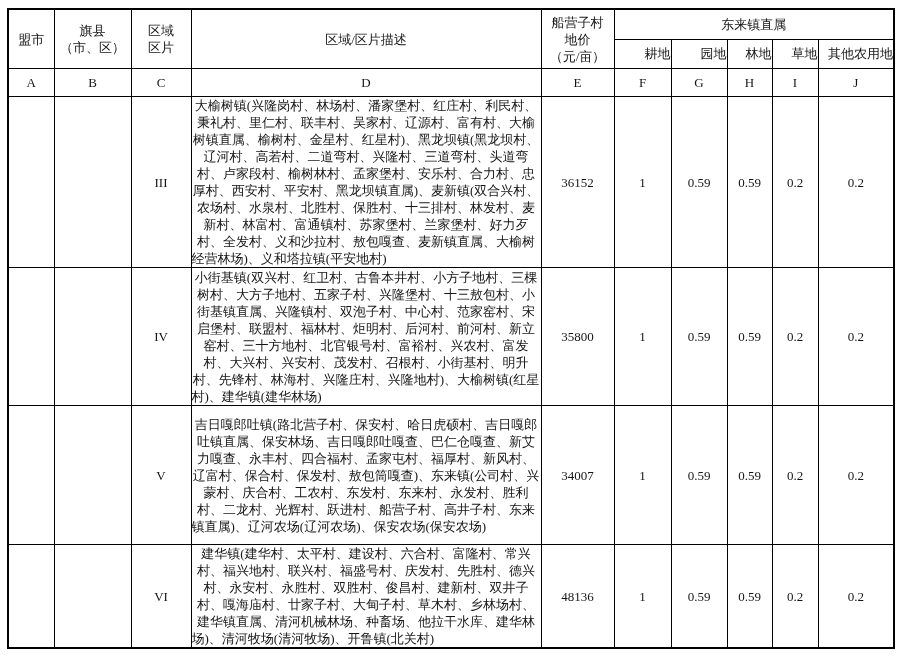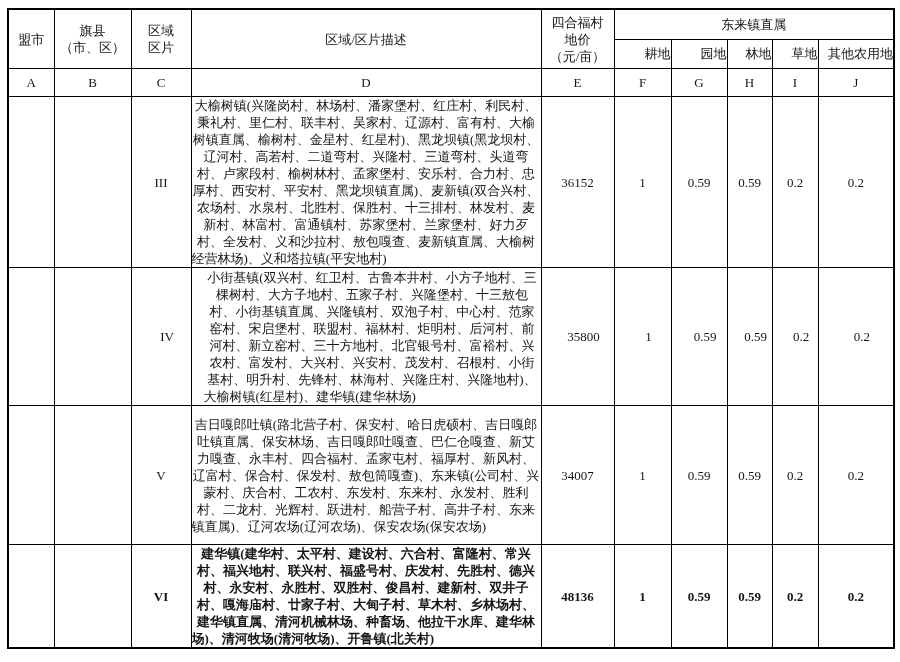--- a/index.html
+++ b/index.html
@@ -46,23 +46,23 @@
   col.c-h { width: 45px; }
   col.c-i { width: 46px; }
   col.c-j { width: 76px; }
 
   tr.hdr-top th { height: 58px; }
   tr.hdr-top th.group-cell { height: 28px; }
   tr.hdr-sub th { height: 28px; text-align: right; }
   tr.hdr-letters td { height: 27px; }
 
   tbody tr.r0 td { height: 169px; text-align: center; }
-  tbody tr.r1 td { height: 137px; padding-left: 12px; }
+  tbody tr.r1 td { height: 137px; }
   tbody tr.r2 td { height: 138px; margin-left: 36px; }
-  tbody tr.r3 td { height: 101px; font-weight: bold; }
+  tbody tr.r3 td { height: 101px; }
 
   td.desc {
     text-align: justify;
     text-align-last: left;
     padding: 2px 2px 2px 2px;
     font-size: 12.5px;
     line-height: 17px;
     letter-spacing: 0px;
   }
   .hline { display: block; }
@@ -94,21 +94,21 @@
           <span class="hline">（市、区）</span>
         </th>
         <th rowspan="2">
           <span class="hline">区域</span>
           <span class="hline">区片</span>
         </th>
         <th rowspan="2">
           <span class="hline">区域/区片描述</span>
         </th>
         <th rowspan="2">
-          <span class="hline">四合福村</span>
+          <span class="hline">船营子村</span>
           <span class="hline">地价</span>
           <span class="hline">（元/亩）</span>
         </th>
         <th colspan="5" class="group-cell">东来镇直属</th>
       </tr>
       <tr class="hdr-sub">
         <th>耕地</th>
         <th>园地</th>
         <th>林地</th>
         <th>草地</th>

